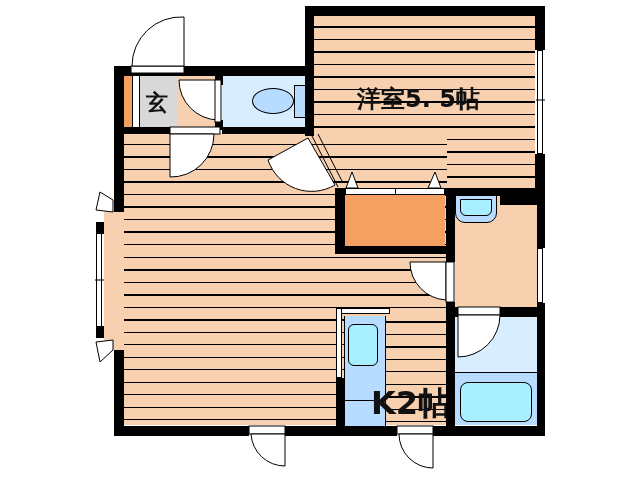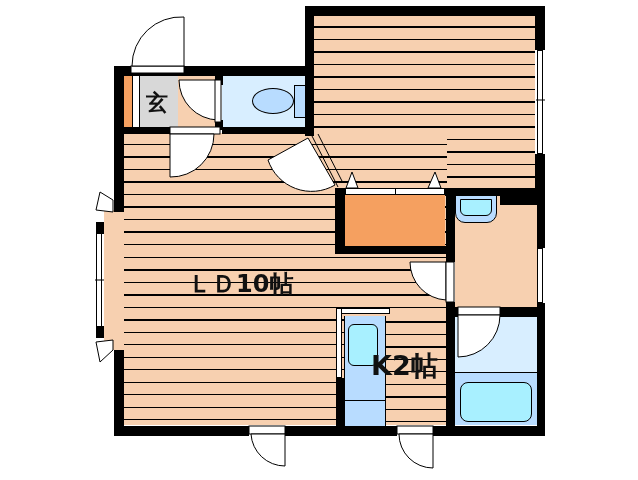--- a/index.html
+++ b/index.html
@@ -11,25 +11,25 @@
   .plain{position:absolute;background:#f7d0b0;}
   .label{position:absolute;font-weight:bold;color:#111;white-space:nowrap;letter-spacing:0px;}
   svg{overflow:visible;}
 </style>
 </head>
 <body>
 
 <div class="abs" style="left:0;top:0;width:638px;height:480px;">
 
   <div class="floor" style="left:313px;top:15px;width:222px;height:175px;"></div>
+  <div class="label" style="left:357px;top:83px;font-size:24px;">洋室5. 5帖</div>
 
   <div class="floor" style="left:122px;top:133px;width:325px;height:292px;"></div>
 
   <div class="plain" style="left:104px;top:210px;width:20px;height:140px;"></div>
-  <div class="label" style="left:188px;top:268px;font-size:24px;">ＬＤ10帖</div>
 
   <div class="abs" style="left:345px;top:195px;width:100px;height:52px;background:#f5a060;"></div>
 
   <div class="plain" style="left:455px;top:195px;width:82px;height:112px;"></div>
   <div class="abs" style="left:455px;top:195px;width:42px;height:28px;background:#b8dcff;border:1px solid #000;border-radius:0 0 10px 10px;box-sizing:border-box;">
     <div class="abs" style="left:4px;top:3px;width:30px;height:15px;background:#a8f0ff;border:1px solid #000;border-radius:0 0 6px 6px;"></div>
   </div>
   <div class="wall" style="left:500px;top:190px;width:40px;height:15px;"></div>
 
   <div class="abs" style="left:455px;top:317px;width:82px;height:108px;background:#d8eeff;"></div>
@@ -37,21 +37,21 @@
   <div class="abs" style="left:460px;top:382px;width:72px;height:40px;background:#a8f0ff;border:1px solid #000;border-radius:8px;box-sizing:border-box;"></div>
 
   <div class="floor" style="left:386px;top:310px;width:60px;height:115px;"></div>
   <div class="abs" style="left:344px;top:316px;width:42px;height:110px;background:#b8dcff;border-left:1px solid #000;border-right:1px solid #000;box-sizing:border-box;">
     <div class="abs" style="left:0;top:84px;width:40px;height:1px;background:#000;"></div>
   </div>
   <div class="abs" style="left:348px;top:324px;width:30px;height:42px;background:#a8f0ff;border:1px solid #000;border-radius:6px;box-sizing:border-box;"></div>
   <div class="abs" style="left:336px;top:308px;width:54px;height:6px;background:#fff;border:1px solid #000;box-sizing:border-box;"></div>
   <div class="abs" style="left:336px;top:308px;width:6px;height:70px;background:#fff;border:1px solid #000;box-sizing:border-box;"></div>
   <div class="wall" style="left:336px;top:378px;width:8px;height:50px;"></div>
-  <div class="label" style="left:371px;top:348px;font-size:27px;">K2帖</div>
+  <div class="label" style="left:371px;top:382px;font-size:32px;">K2帖</div>
 
   <div class="abs" style="left:122px;top:75px;width:10px;height:53px;background:#f5a060;"></div>
   <div class="abs" style="left:132px;top:75px;width:8px;height:53px;background:#fff;border-left:1px solid #000;border-right:1px solid #000;box-sizing:border-box;"></div>
   <div class="abs" style="left:140px;top:75px;width:38px;height:53px;background:#d8d8d8;"></div>
   <div class="label" style="left:146px;top:88px;font-size:22px;">玄</div>
   <div class="plain" style="left:178px;top:75px;width:40px;height:53px;"></div>
   <div class="abs" style="left:222px;top:75px;width:83px;height:52px;background:#d8eeff;"></div>
   <div class="abs" style="left:252px;top:88px;width:42px;height:26px;background:#b8dcff;border:1px solid #000;border-radius:50%;box-sizing:border-box;"></div>
   <div class="abs" style="left:294px;top:85px;width:12px;height:33px;background:#b8dcff;border:1px solid #000;box-sizing:border-box;"></div>
 

